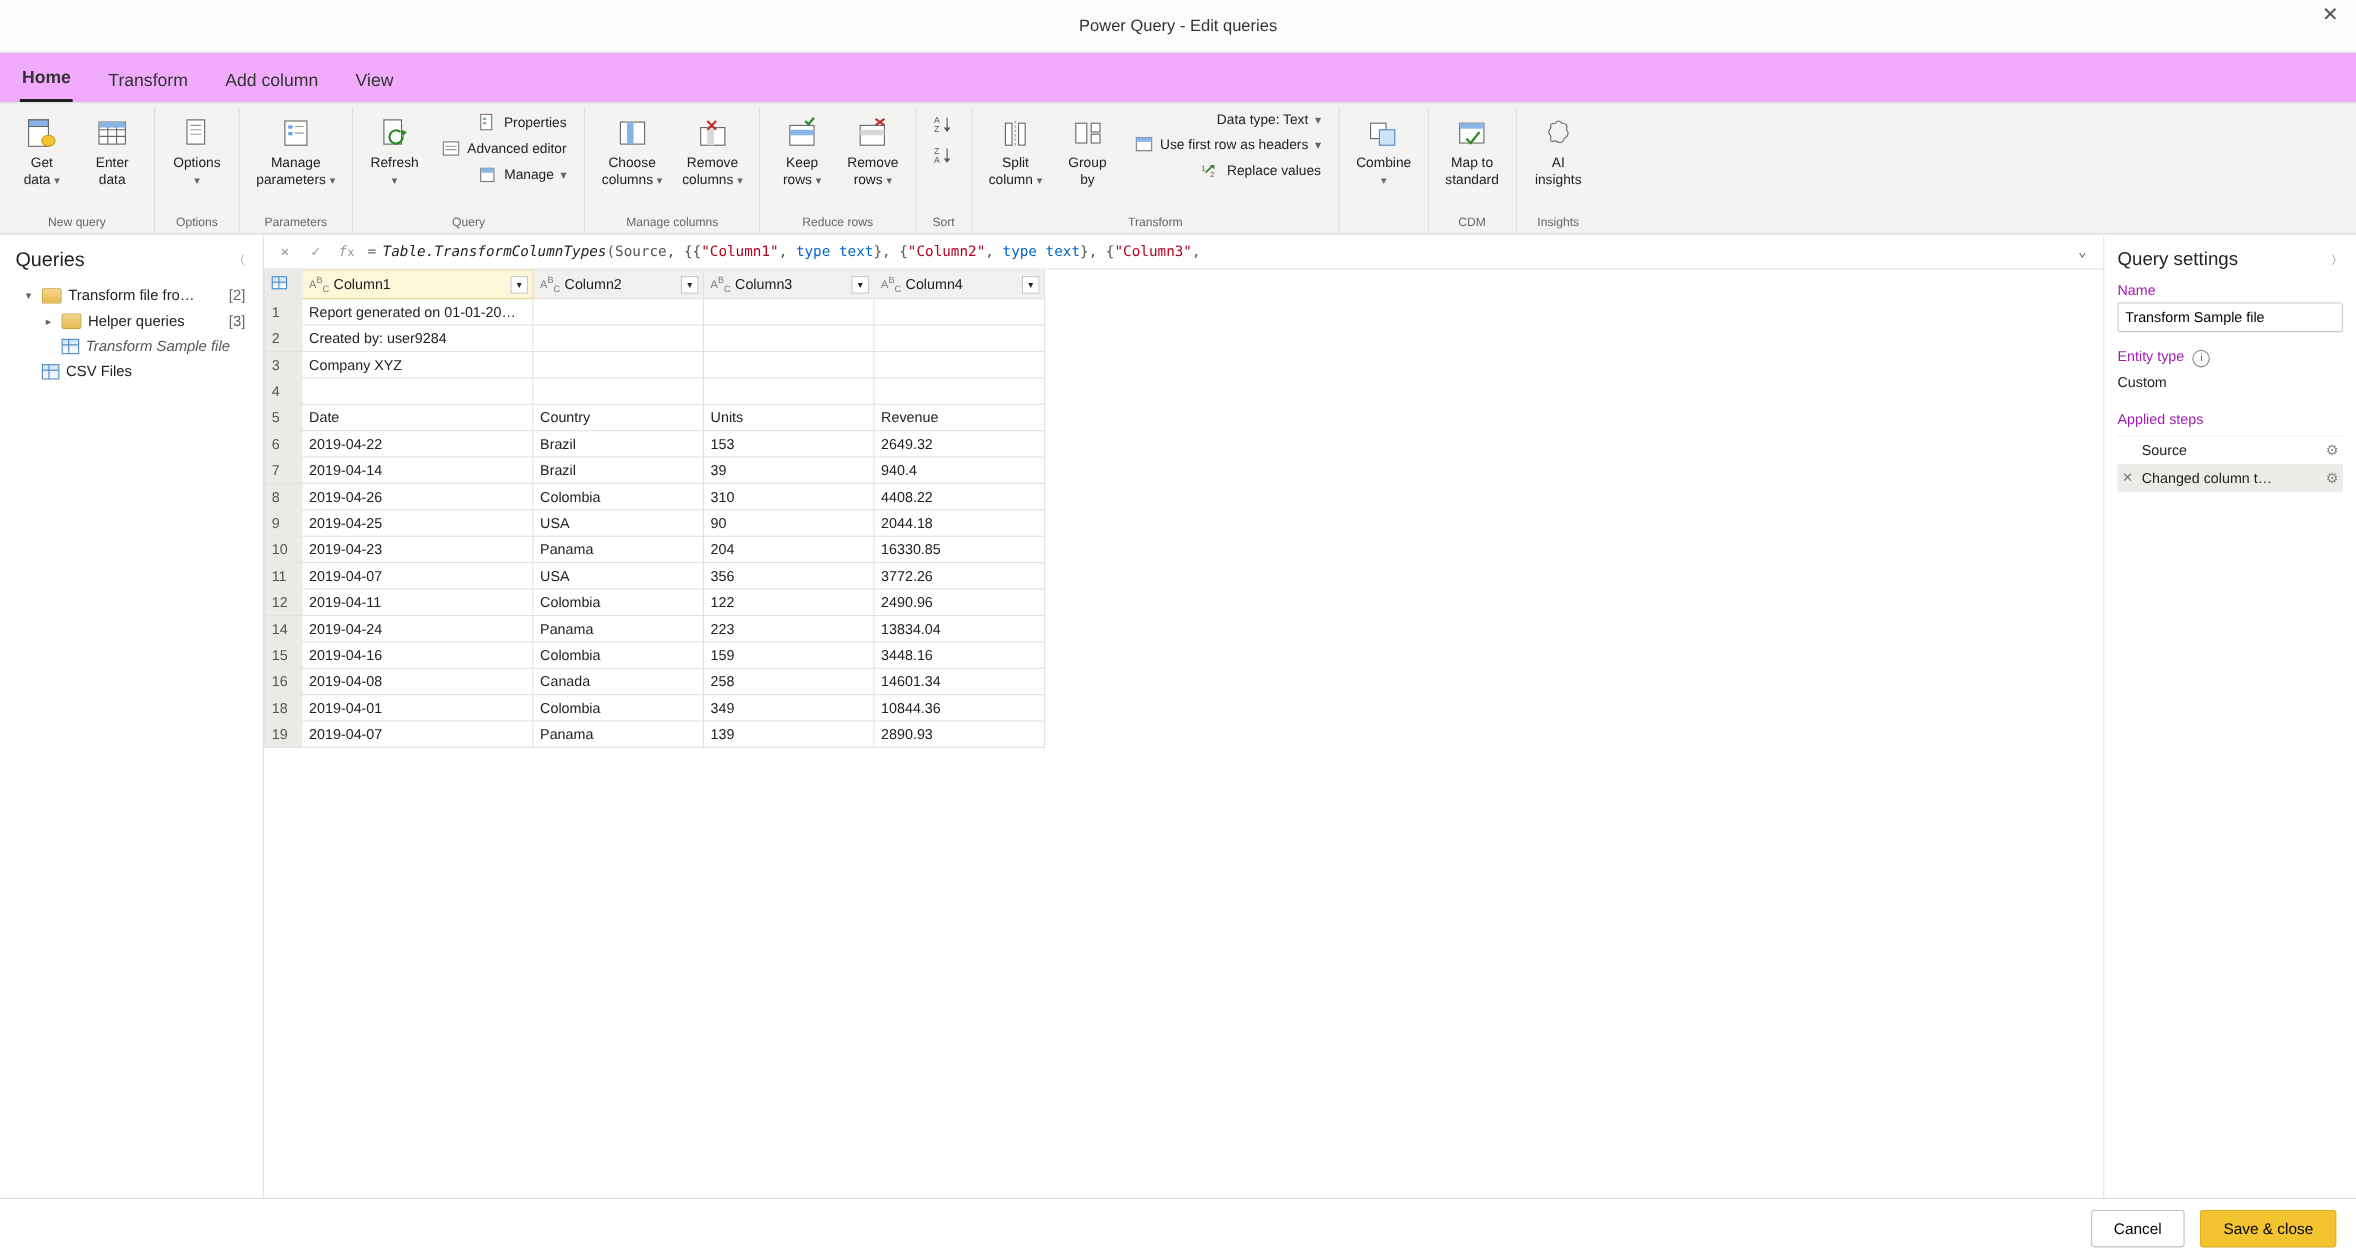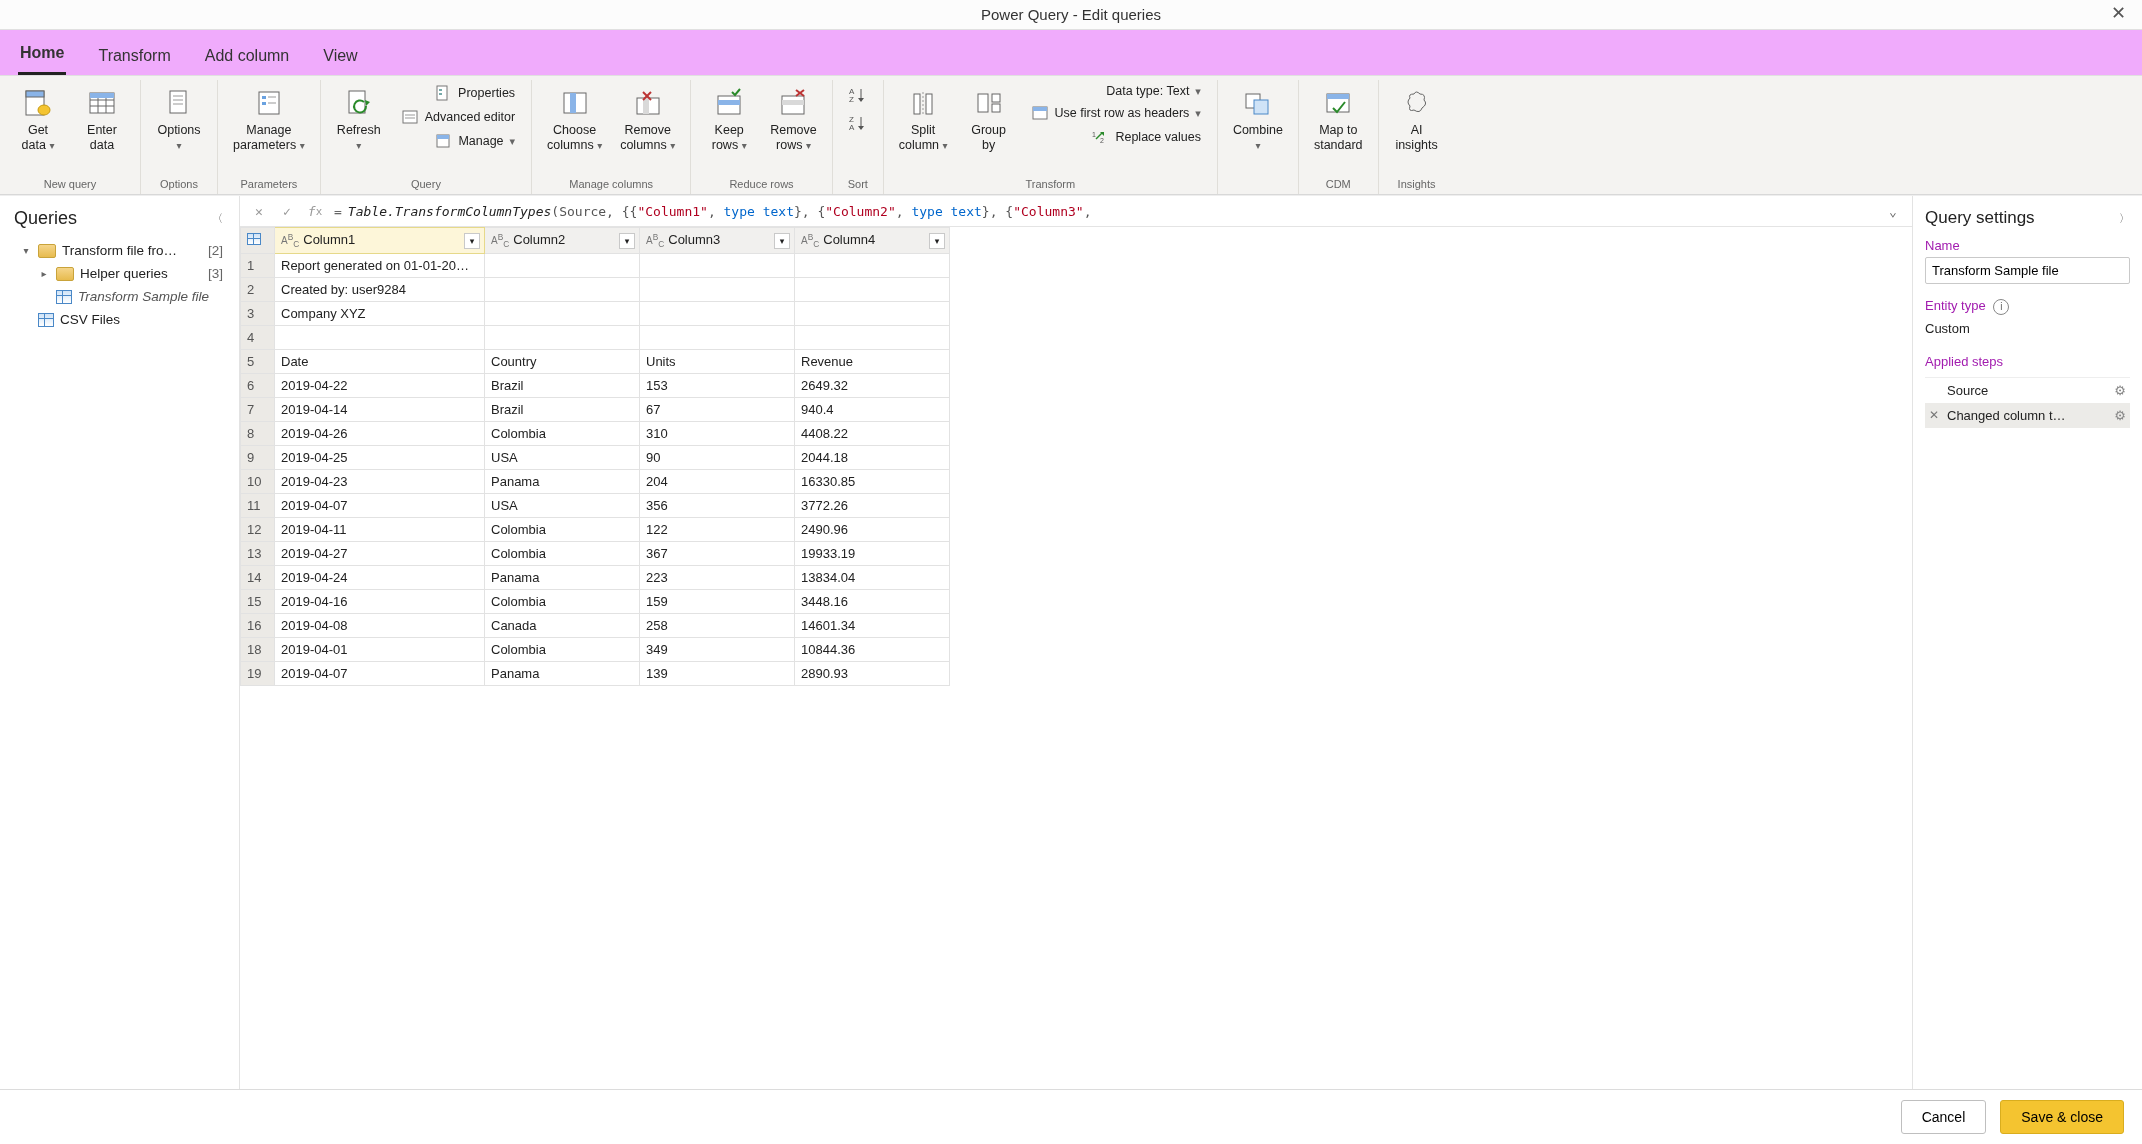--- a/index.html
+++ b/index.html
@@ -1,20 +1,20 @@
 <!DOCTYPE html>
 <html><head>
 <meta charset="utf-8">
 <style>
   * { box-sizing: border-box; margin: 0; padding: 0; }
   html, body { width: 100%; height: 100%; font-family: "Segoe UI", Arial, sans-serif; font-size: 13px; color: #222; background: #fff; }
   body { display: flex; flex-direction: column; height: 100vh; }
 
   
-  .titlebar { display: flex; align-items: center; height: 30px; border-bottom: 1px solid #e0e0e0; background: #fcfcfc; position: relative; justify-content: center; }
+  .titlebar { display: flex; align-items: center; height: 48px; border-bottom: 1px solid #e0e0e0; background: #fcfcfc; position: relative; justify-content: center; }
   .titlebar .title { flex: 1; text-align: center; font-size: 15px; color: #333; }
   .titlebar .closebtn { position: absolute; right: 8px; top: 2px; font-size: 18px; cursor: pointer; color: #555; padding: 0 8px; }
 
   
   .tabsrow { display: flex; align-items: flex-end; padding: 8px 18px 0 18px; gap: 30px; background: #f0abfc; }
   .tab { font-size: 16px; padding: 6px 2px 10px 2px; cursor: pointer; color: #333; }
   .tab.active { font-weight: 600; border-bottom: 3px solid #222; }
 
   
   .ribbon { display: flex; align-items: stretch; background: #f4f3f1; border-top: 1px solid #e0e0e0; border-bottom: 1px solid #d8d8d8; padding: 4px 0 0 0; }
@@ -513,21 +513,21 @@
               <td class="rownum">6</td>
               <td>2019-04-22</td>
               <td>Brazil</td>
               <td>153</td>
               <td>2649.32</td>
             </tr>
             <tr>
               <td class="rownum">7</td>
               <td>2019-04-14</td>
               <td>Brazil</td>
-              <td>67</td>
+              <td>39</td>
               <td>940.4</td>
             </tr>
             <tr>
               <td class="rownum">8</td>
               <td>2019-04-26</td>
               <td>Colombia</td>
               <td>310</td>
               <td>4408.22</td>
             </tr>
             <tr>
@@ -550,27 +550,20 @@
               <td>USA</td>
               <td>356</td>
               <td>3772.26</td>
             </tr>
             <tr>
               <td class="rownum">12</td>
               <td>2019-04-11</td>
               <td>Colombia</td>
               <td>122</td>
               <td>2490.96</td>
-            </tr>
-            <tr>
-              <td class="rownum">13</td>
-              <td>2019-04-27</td>
-              <td>Colombia</td>
-              <td>367</td>
-              <td>19933.19</td>
             </tr>
             <tr>
               <td class="rownum">14</td>
               <td>2019-04-24</td>
               <td>Panama</td>
               <td>223</td>
               <td>13834.04</td>
             </tr>
             <tr>
               <td class="rownum">15</td>

